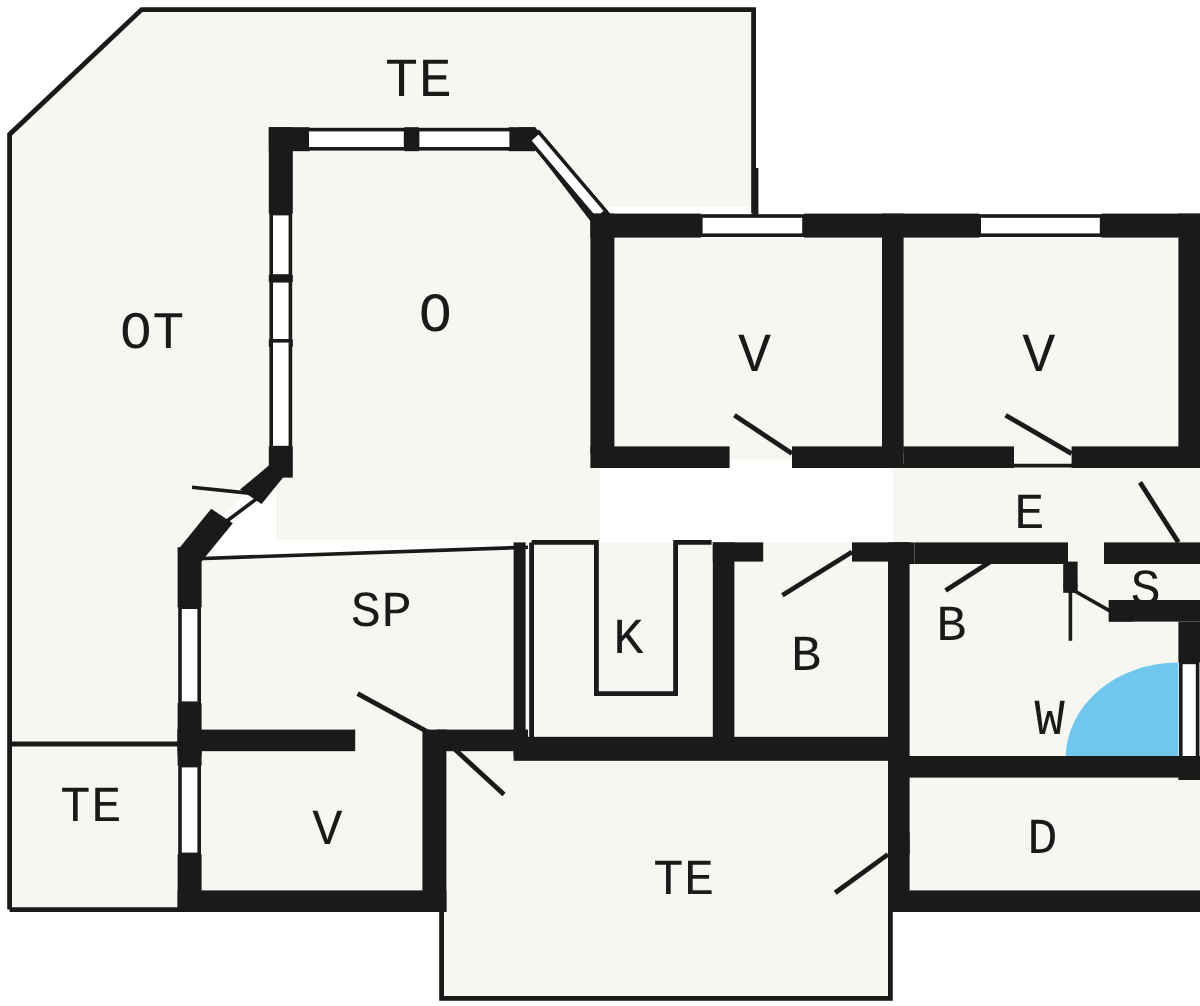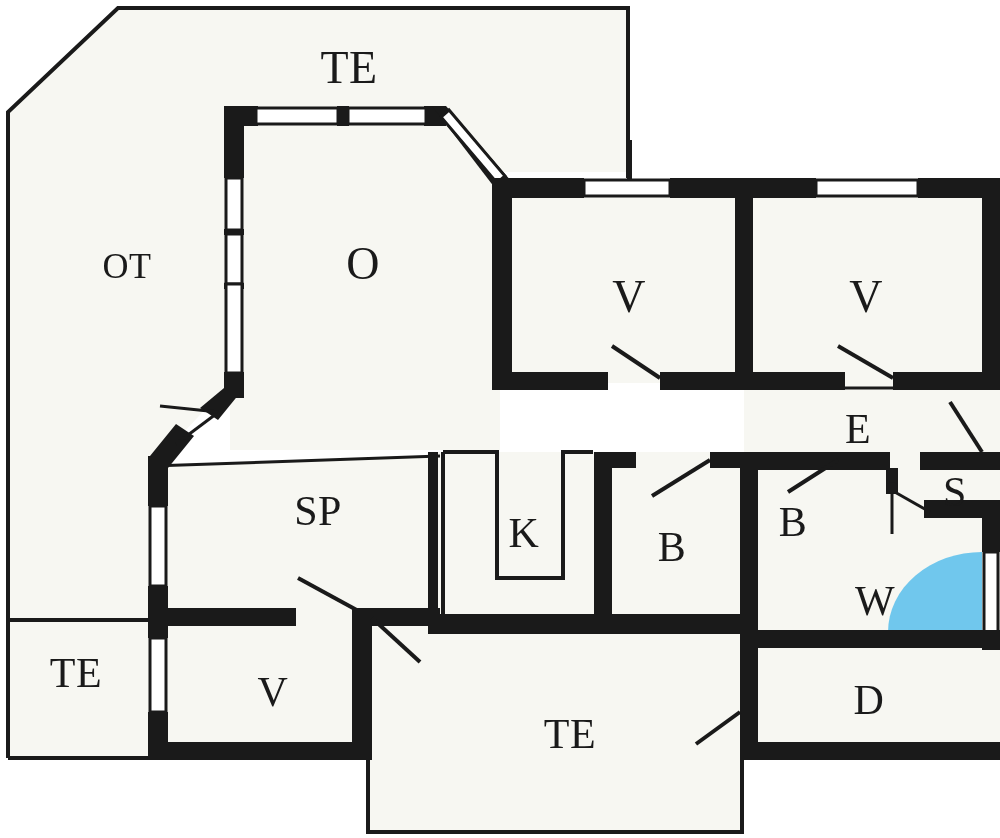--- a/index.html
+++ b/index.html
@@ -21,21 +21,21 @@
   #plan-svg {
     position: absolute;
     left: 0;
     top: 0;
     width: 1000px;
     height: 838px;
     display: block;
   }
   .room-label {
     position: absolute;
-    font-family: Liberation Serif, serif;
+    font-family: Liberation Mono, monospace;
     color: #1a1a1a;
     font-weight: 400;
     white-space: nowrap;
     transform: translate(-50%, -50%);
     letter-spacing: 0.5px;
     line-height: 1;
     user-select: none;
   }
 </style>
 </head>
@@ -223,21 +223,21 @@
         <line x1="740" y1="712" x2="696" y2="744"></line>
       </g>
       <rect x="740" y="694" width="18" height="18"></rect>
 
       <rect x="428" y="452" width="10" height="178"></rect>
     </g>
 
   </svg>
 
   <div class="room-label" style="left:349px; top:68px;  font-size:46px;">TE</div>
-  <div class="room-label" style="left:127px; top:266px; font-size:36px;">OT</div>
+  <div class="room-label" style="left:127px; top:279px; font-size:44px;">OT</div>
   <div class="room-label" style="left:363px; top:264px; font-size:46px;">O</div>
   <div class="room-label" style="left:629px; top:297px; font-size:46px;">V</div>
   <div class="room-label" style="left:866px; top:297px; font-size:46px;">V</div>
   <div class="room-label" style="left:858px; top:429px; font-size:42px;">E</div>
   <div class="room-label" style="left:955px; top:492px; font-size:42px;">S</div>
   <div class="room-label" style="left:318px; top:511px; font-size:42px;text-align:right;">SP</div>
   <div class="room-label" style="left:524px; top:533px; font-size:42px;">K</div>
   <div class="room-label" style="left:672px; top:547px; font-size:42px;">B</div>
   <div class="room-label" style="left:793px; top:522px; font-size:42px;">B</div>
   <div class="room-label" style="left:875px; top:601px; font-size:42px;">W</div>

